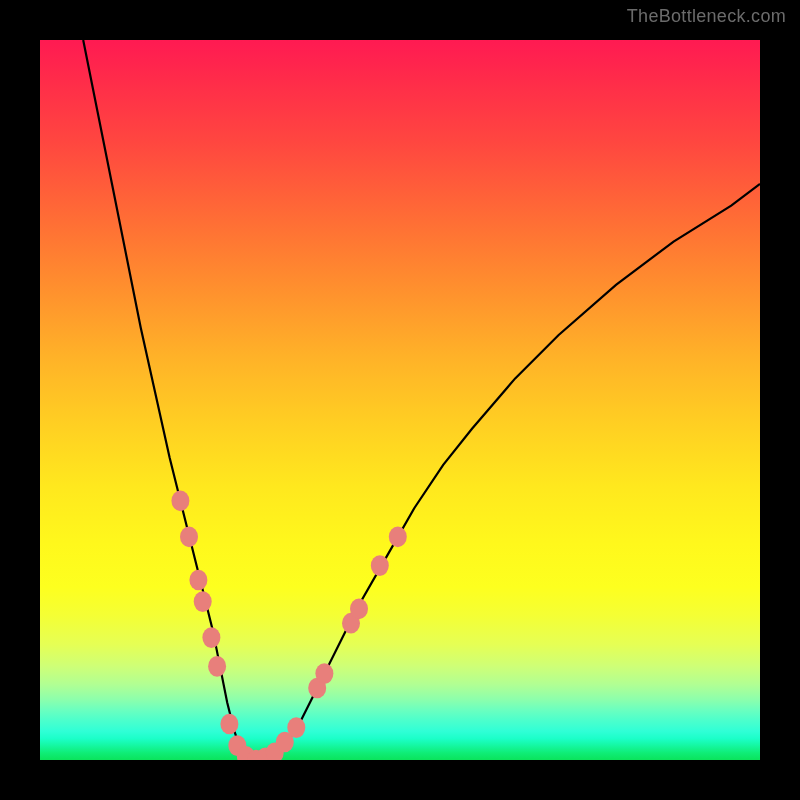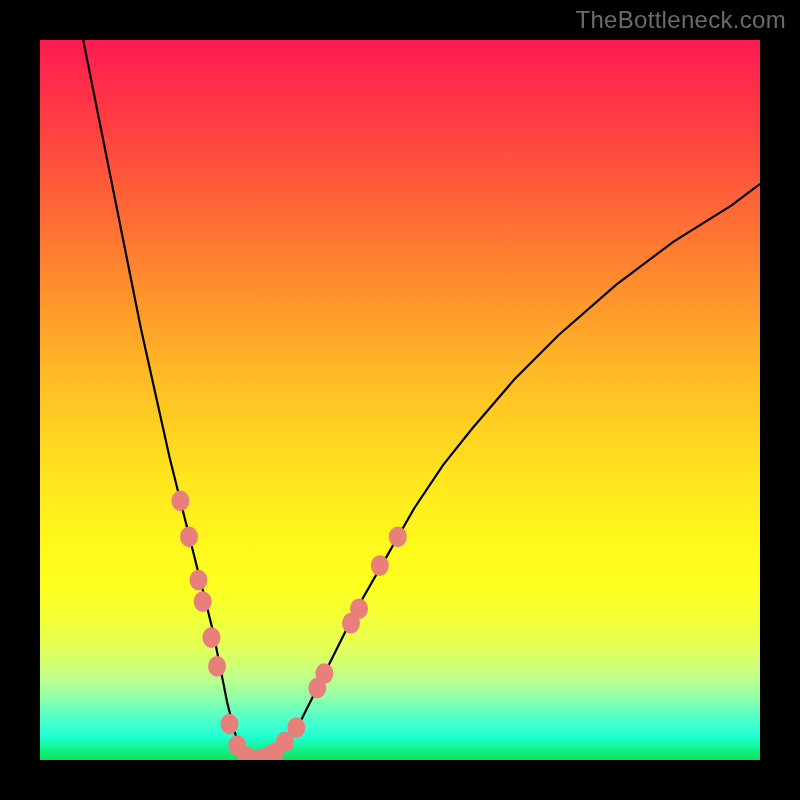--- a/index.html
+++ b/index.html
@@ -52,21 +52,21 @@
       #15f7a1 98%,
       #0fed77 99%,
       #0be35b 100%
     );
   }
   .watermark {
     position: absolute;
     top: 6px;
     right: 14px;
     color: #6b6b6b;
-    font-size: 24px;
+    font-size: 18px;
     letter-spacing: 0.3px;
     font-weight: 500;
   }
   svg.curve {
     position: absolute;
     inset: 0;
   }
   .dot {
     fill: #e87f7b;
   }

